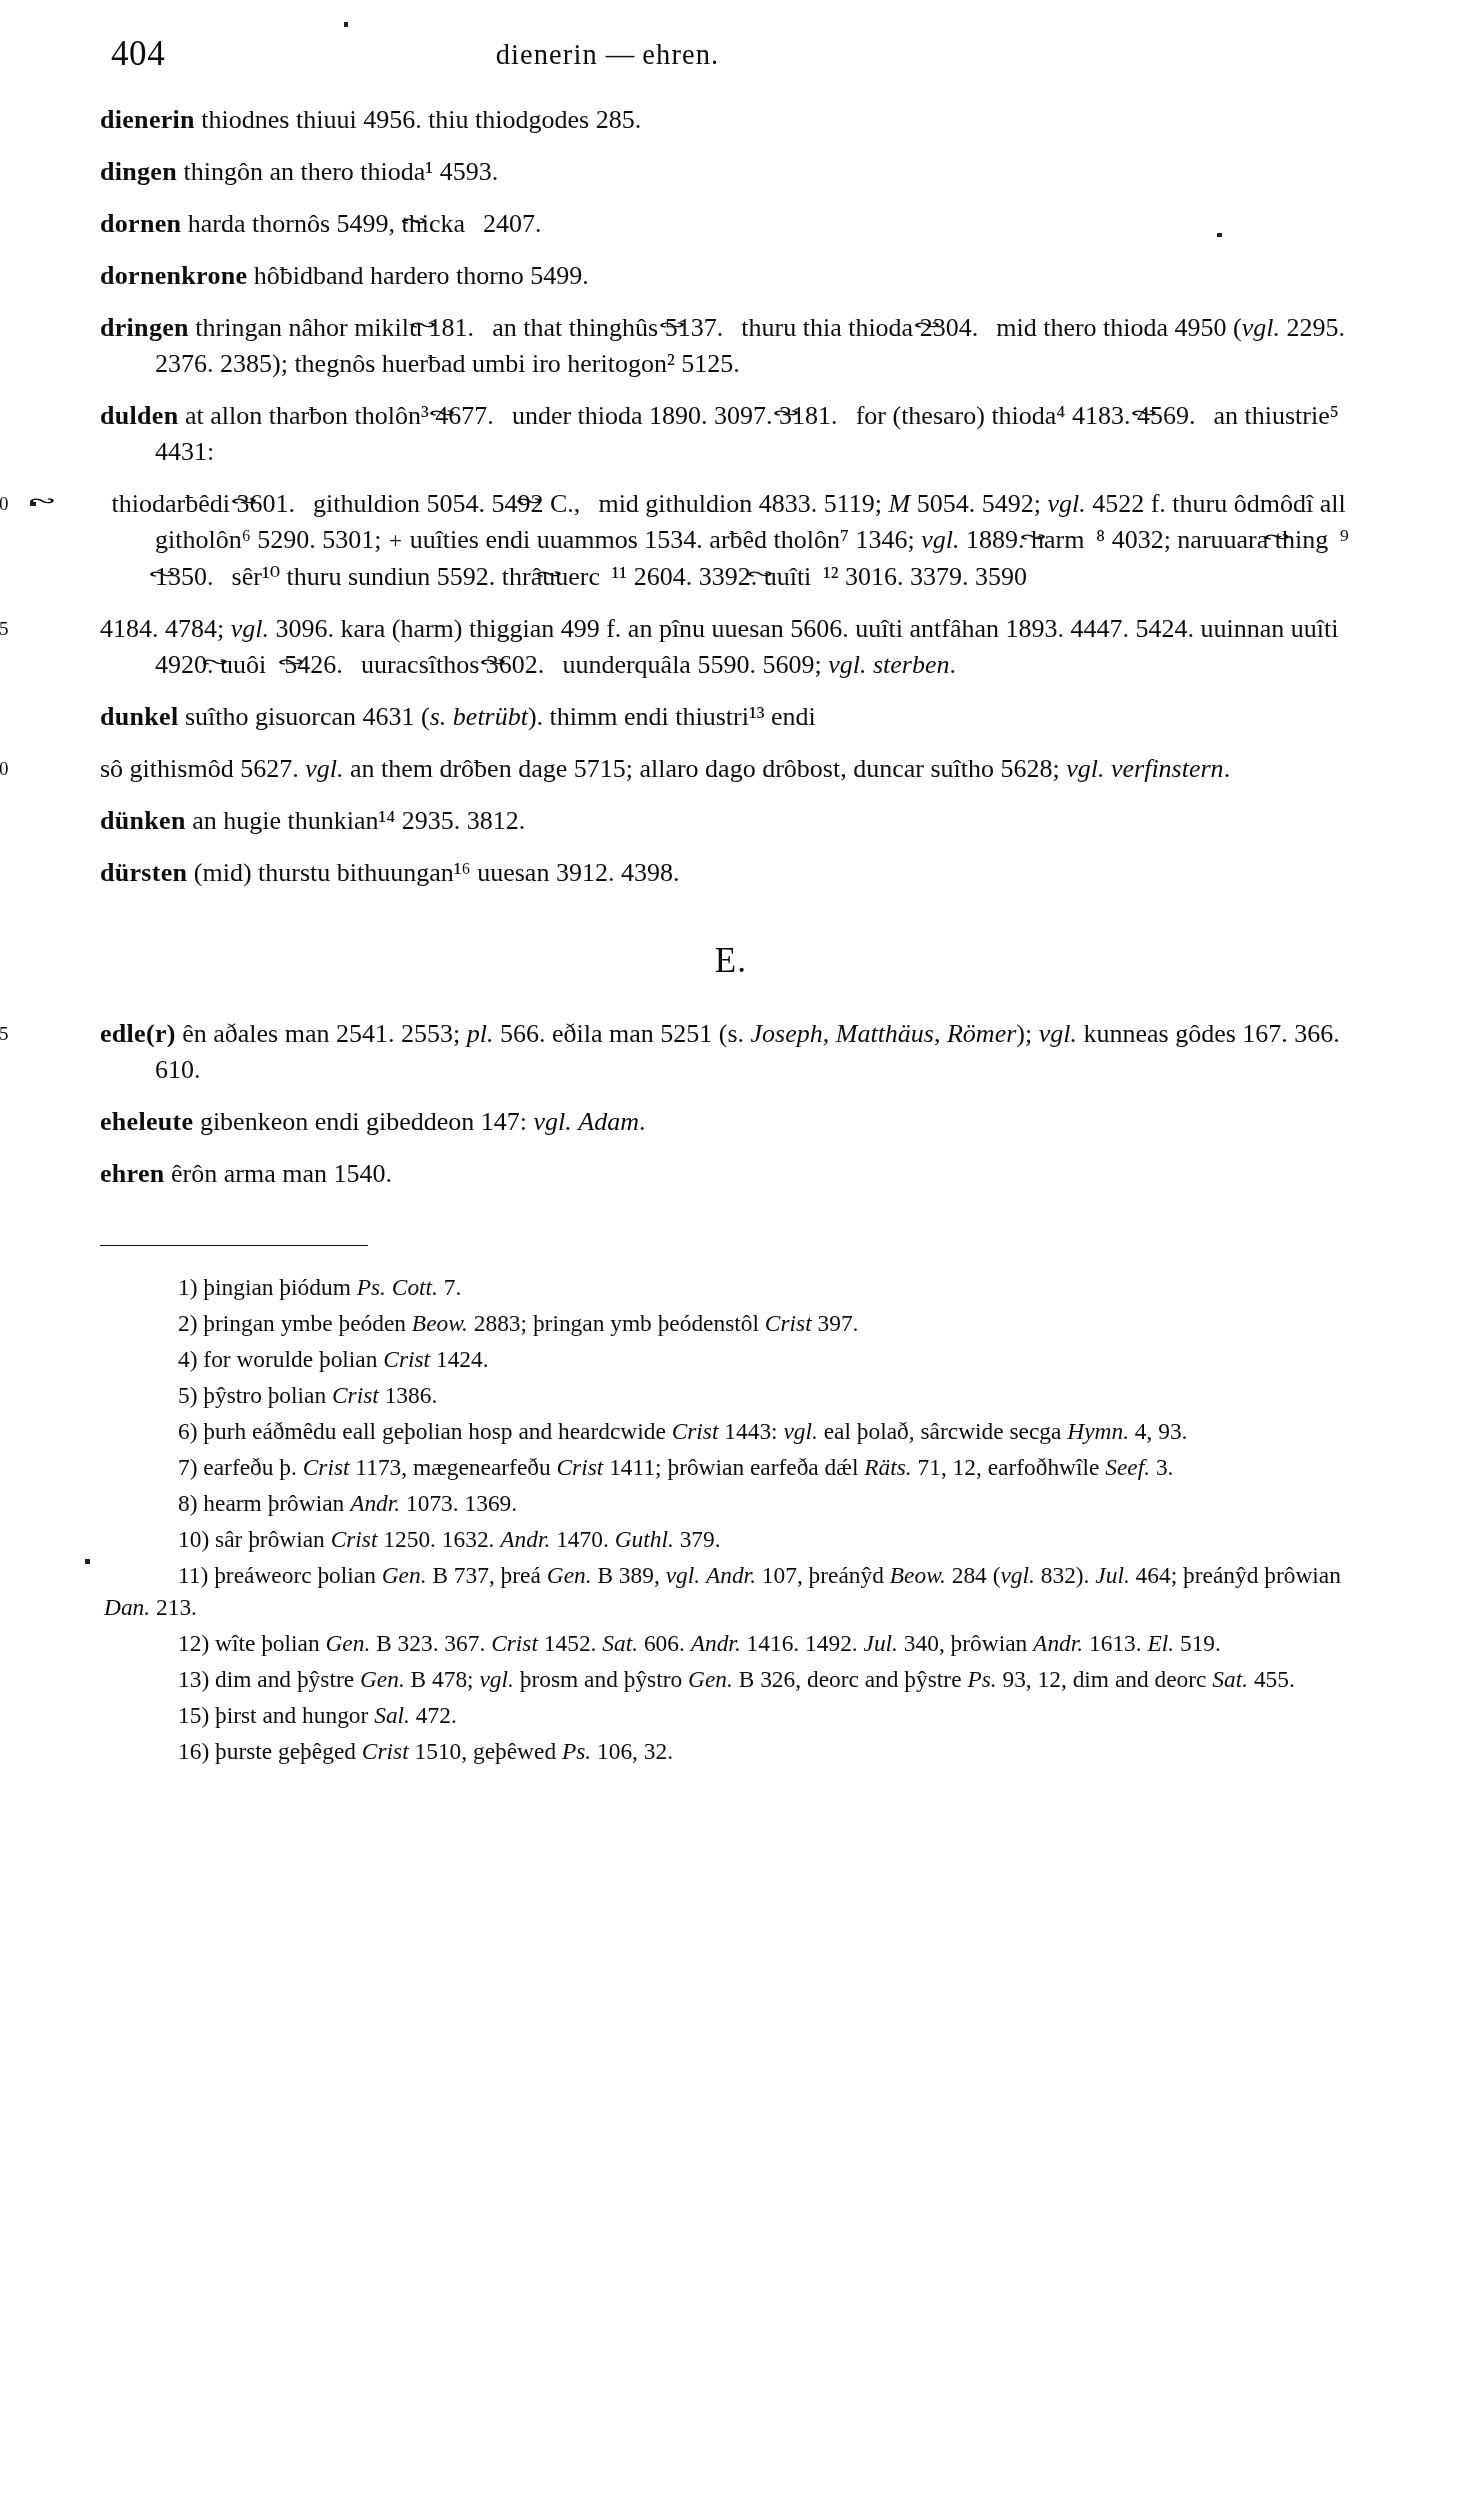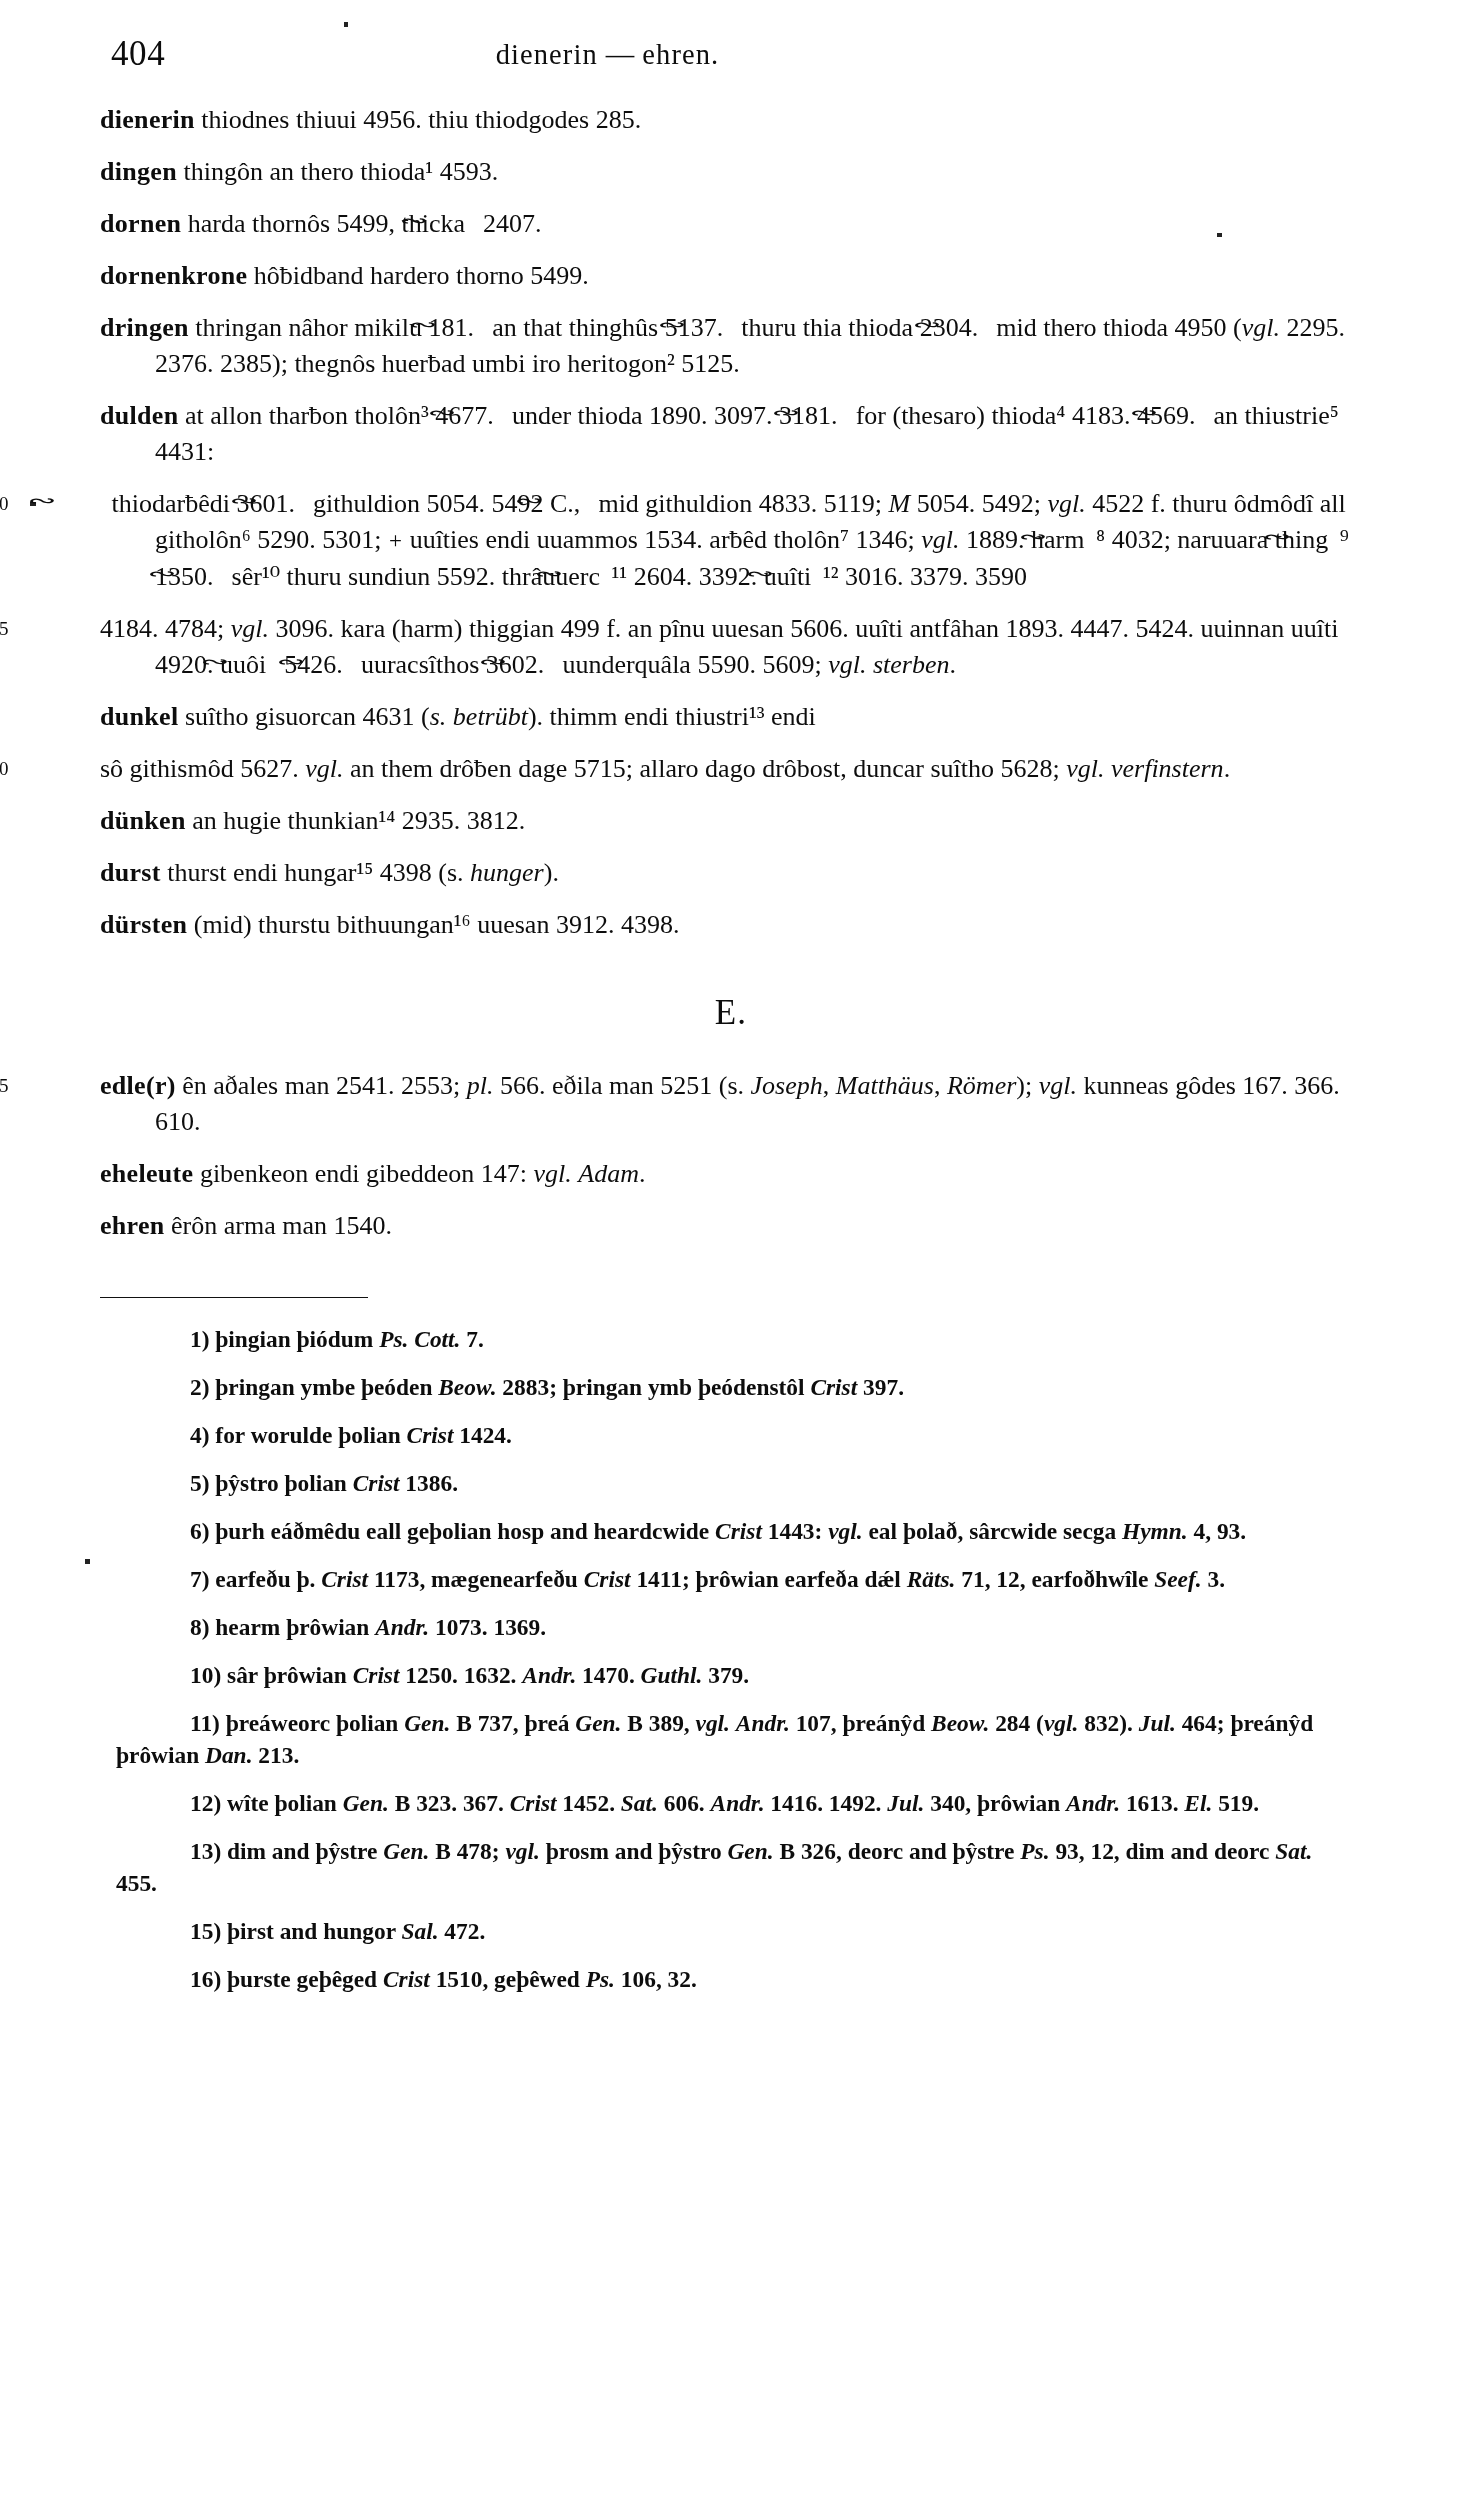--- a/index.html
+++ b/index.html
@@ -101,23 +101,22 @@
     border-top: 1.7px solid #111;
     margin: 53px 0 25px 100px;
   }
   .notes {
     padding: 0 98px 0 100px;
     font-size: 23.4px;
     line-height: 32px;
   }
   .note {
     text-indent: 74px;
-    margin: 16px;
+    margin: 4px;
     text-align: left;
-    font-weight: bold;
   }
   .note .it { font-style: italic; }
 
   .speck { position: absolute; background: #222; }
 </style>
 </head>
 <body>
 
 <div class="page">
 
@@ -172,23 +171,20 @@
     </div>
 
     <div class="entry hang">
       <span class="ln">20</span><span class="hw"></span><span>sô githismôd 5627. <span class="it">vgl.</span> an them drôƀen dage 5715; allaro dago drôbost, duncar suîtho 5628; <span class="it">vgl.</span> <span class="it">verfinstern</span>.</span>
     </div>
 
     <div class="entry hang">
       <span class="ln"></span><span class="hw">dünken</span><span> an hugie thunkian¹⁴ 2935. 3812.</span>
     </div>
 
-    <div class="entry hang">
-      <span class="ln"></span><span class="hw">durst</span><span> thurst endi hungar¹⁵ 4398 (s. <span class="it">hunger</span>).</span>
-    </div>
 
     <div class="entry hang">
       <span class="ln"></span><span class="hw">dürsten</span><span> (mid) thurstu bithuungan¹⁶ uuesan 3912. 4398.</span>
     </div>
 
   </div>
 
   <div class="sec-letter">E.</div>
 
   <div class="body">

